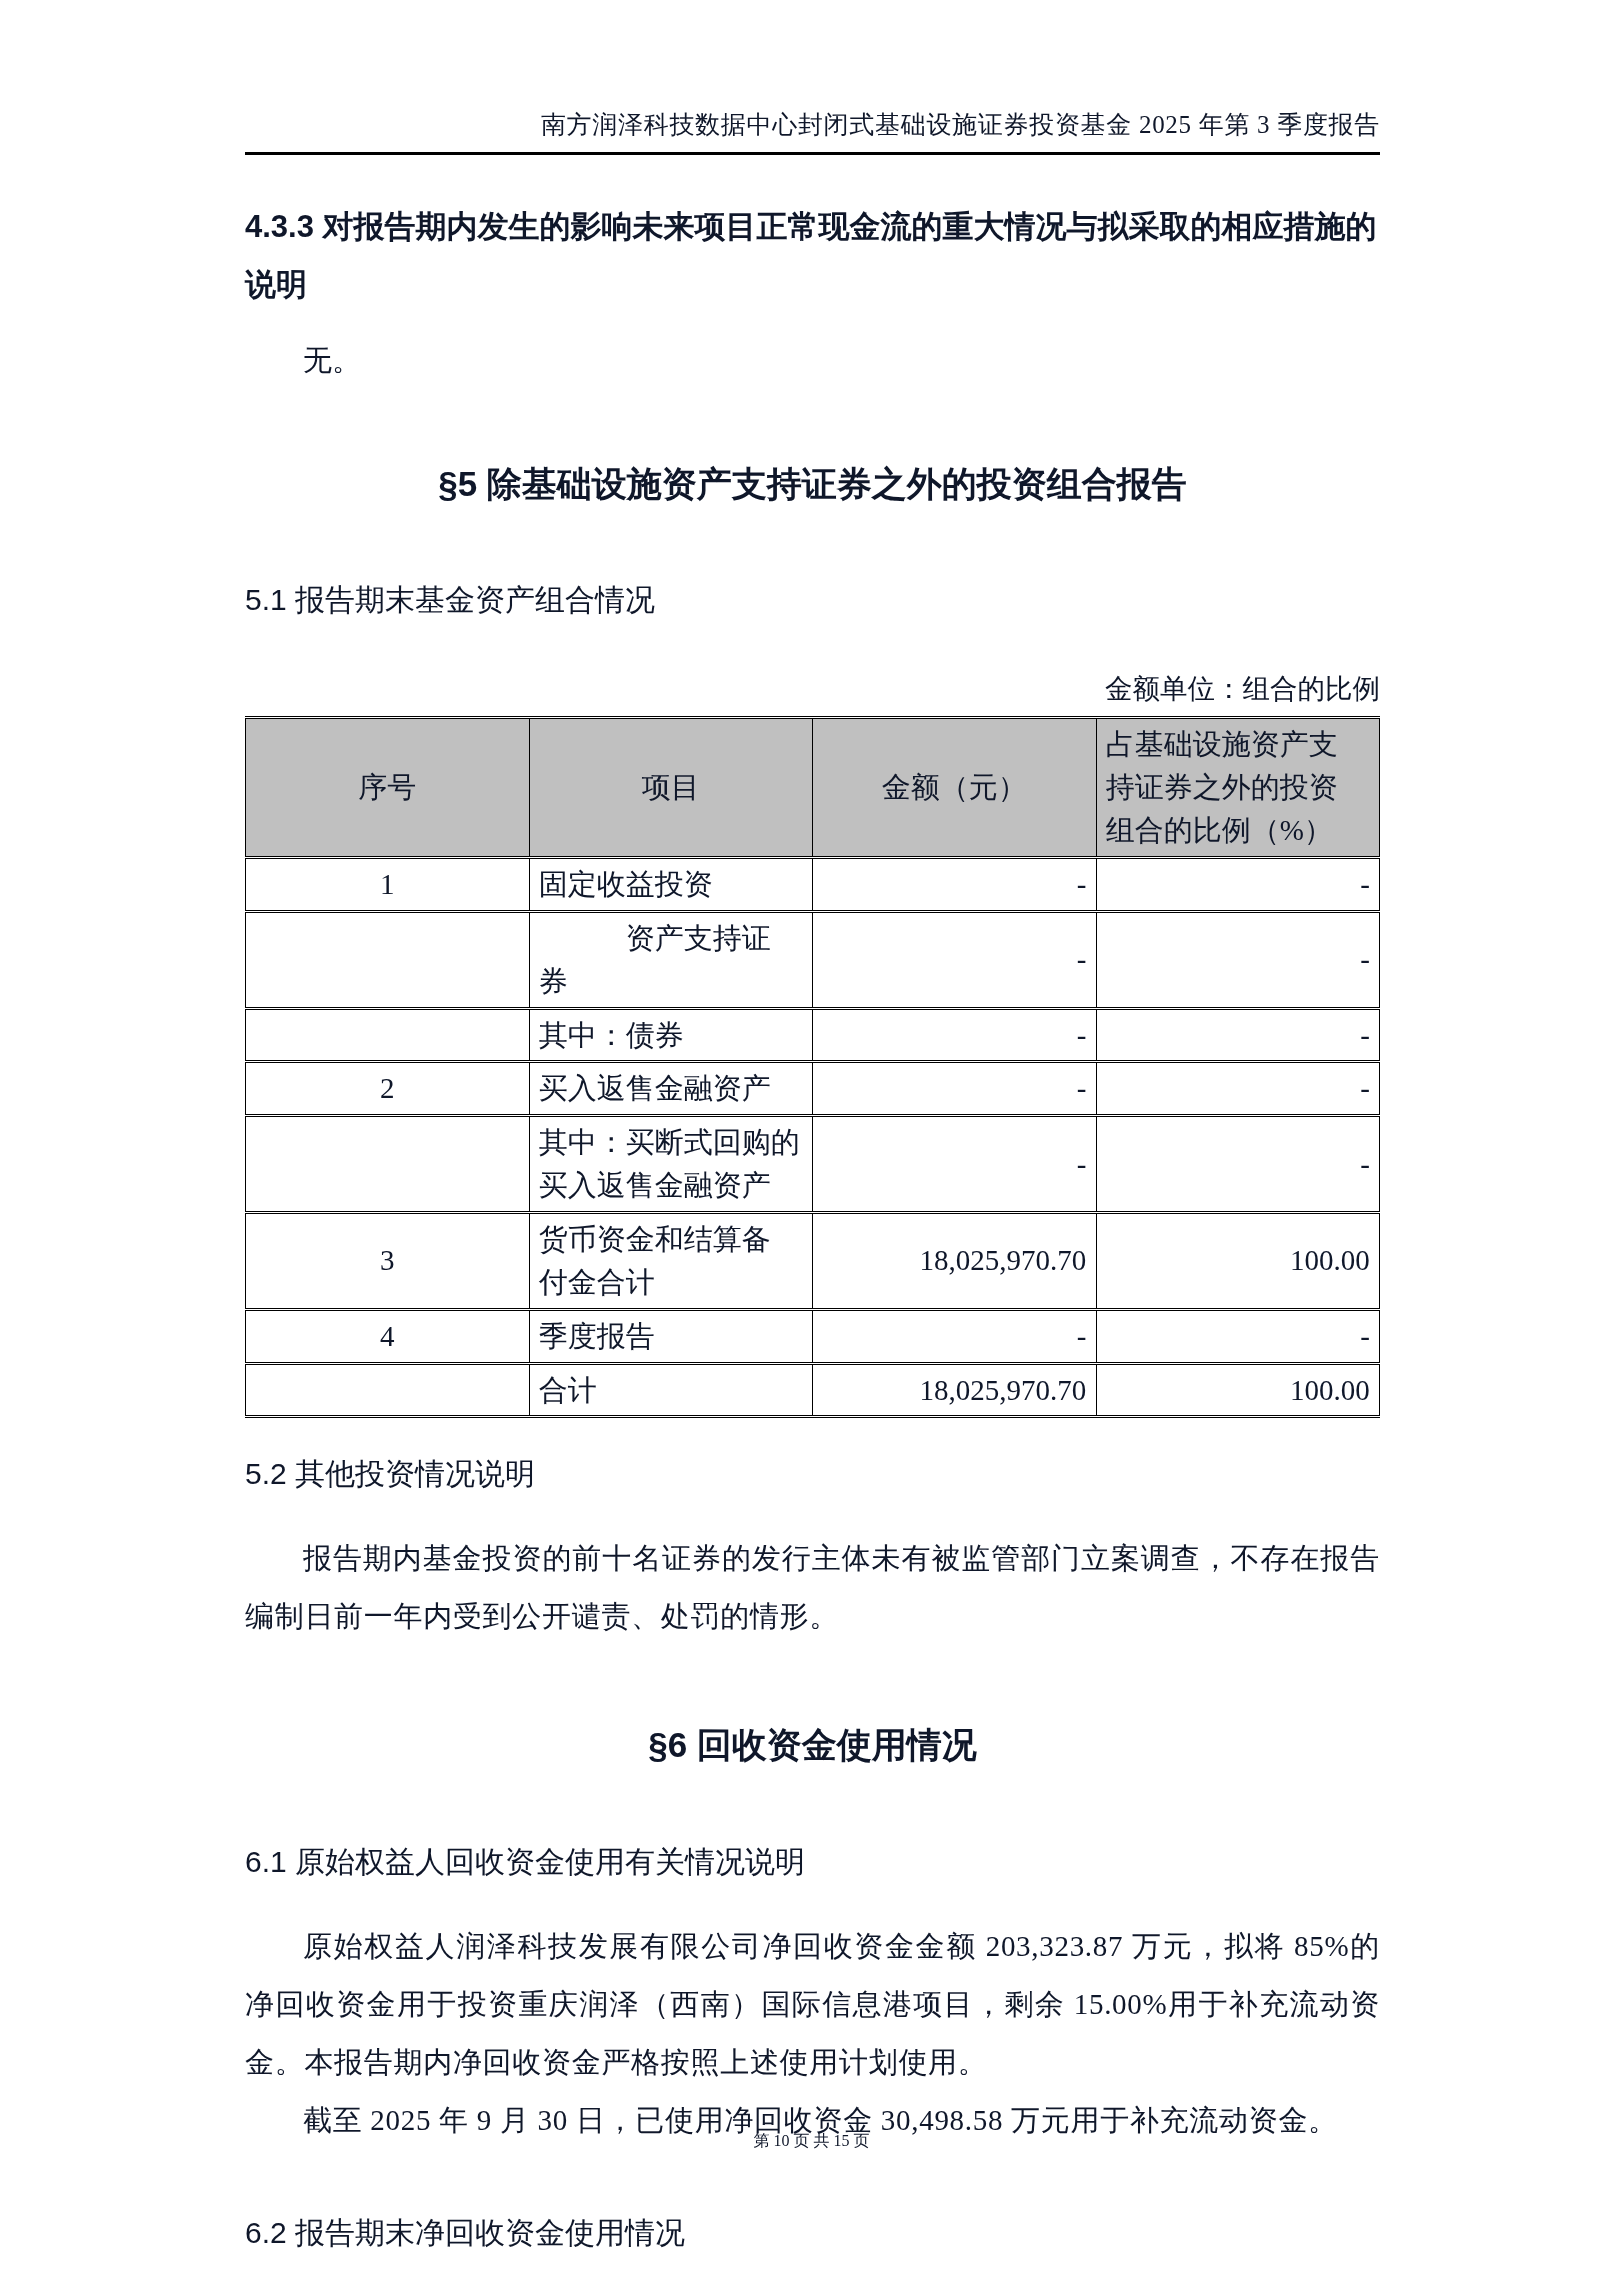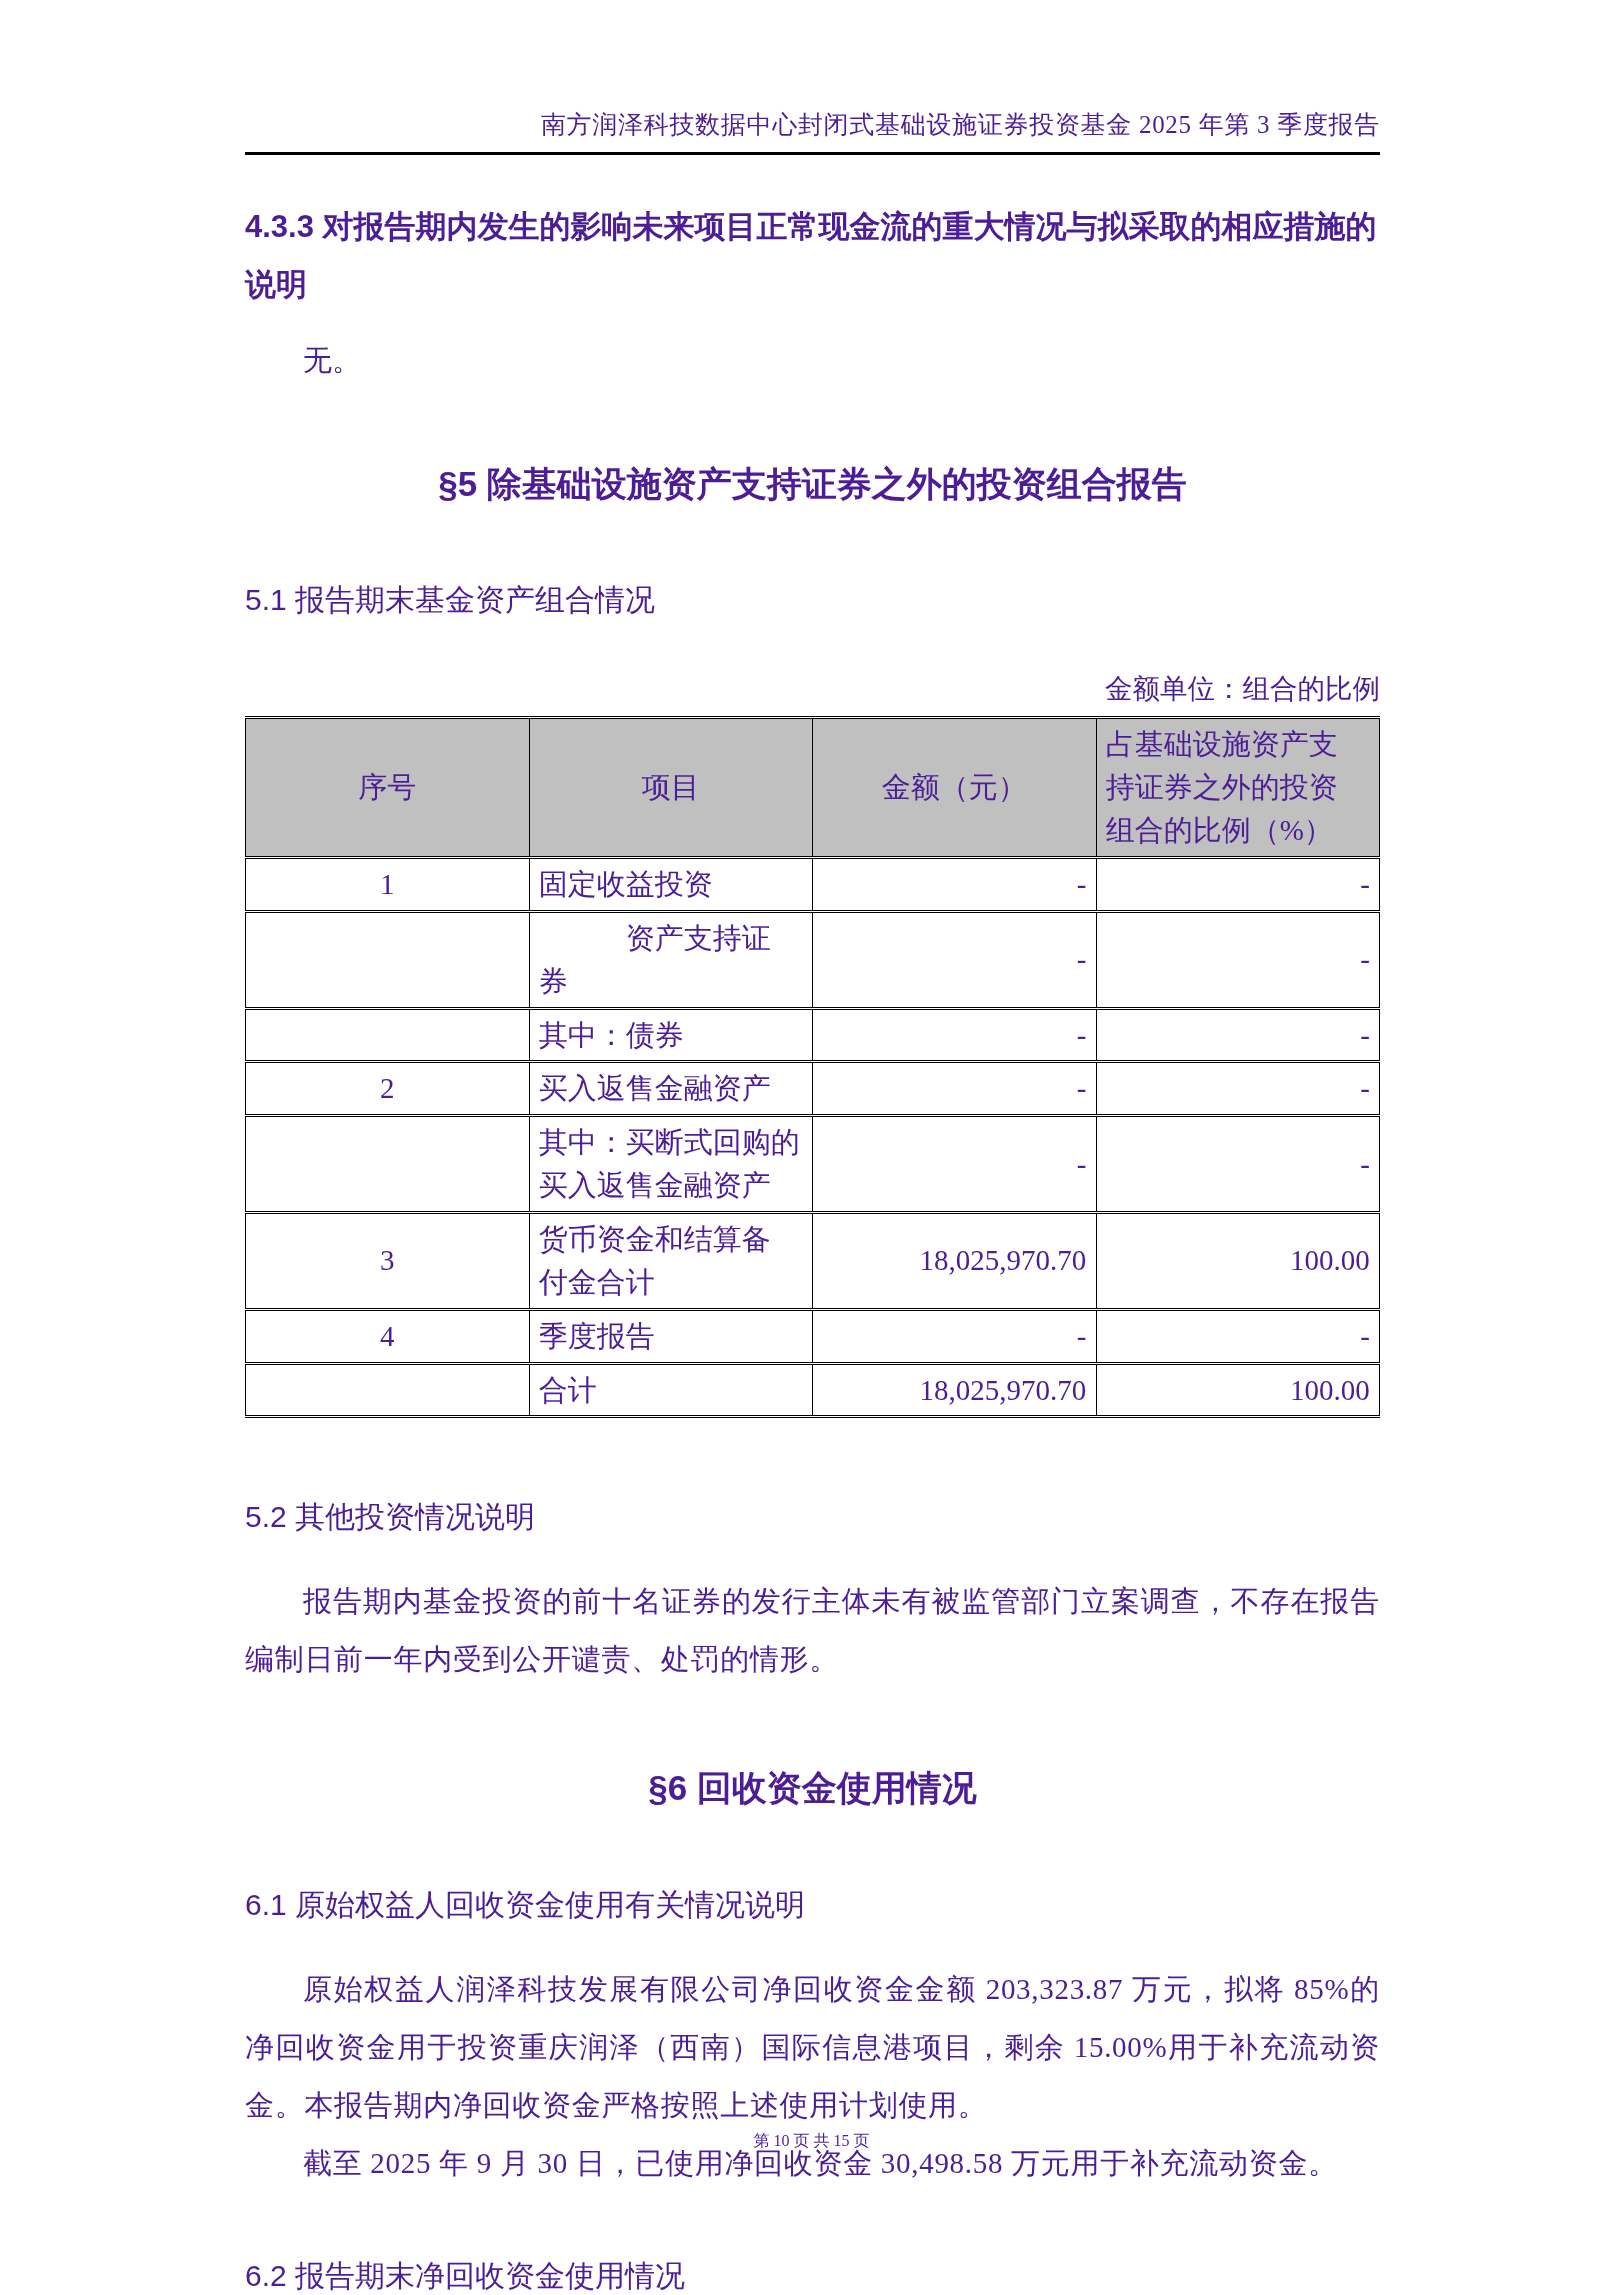--- a/index.html
+++ b/index.html
@@ -1,17 +1,17 @@
 <!DOCTYPE html>
 <html lang="zh" style="font-size:10.5px"><head>
 <meta charset="utf-8">
 <style>
   html,body{margin:0;padding:0;background:#e8e8e8;}
   .page{
-    width:1623px;height:2295px;background:#ffffff;color:#4c1d95;
+    width:1623px;height:2295px;background:#ffffff;color:#0f172a;
     box-sizing:border-box;position:relative;
     padding:108px 243px 0 245px;
     font-family:"Liberation Serif","DejaVu Serif",serif;
     font-size:29px;
   }
   
   .doc-header{
     text-align:right;font-size:25px;letter-spacing:0.7px;
     padding-bottom:10.5px;
   }
@@ -148,21 +148,21 @@
       </tr>
       <tr>
         <td class="c-no"></td>
         <td class="c-item">合计</td>
         <td class="c-amount">18,025,970.70</td>
         <td class="c-pct">100.00</td>
       </tr>
     </tbody>
   </table>
 
-  <div class="h-sub2" style="margin-top:78px;">5.2 其他投资情况说明</div>
+  <div class="h-sub2" style="margin-top:35px;">5.2 其他投资情况说明</div>
   <div class="para">报告期内基金投资的前十名证券的发行主体未有被监管部门立案调查，不存在报告编制日前一年内受到公开谴责、处罚的情形。</div>
 
   <div class="h-section">§6 回收资金使用情况</div>
 
   <div class="h-sub2">6.1 原始权益人回收资金使用有关情况说明</div>
   <div class="para">原始权益人润泽科技发展有限公司净回收资金金额 203,323.87 万元，拟将 85%的净回收资金用于投资重庆润泽（西南）国际信息港项目，剩余 15.00%用于补充流动资金。本报告期内净回收资金严格按照上述使用计划使用。</div>
   <div class="para cont">截至 2025 年 9 月 30 日，已使用净回收资金 30,498.58 万元用于补充流动资金。</div>
 
   <div class="h-sub2" style="margin-top:63px;">6.2 报告期末净回收资金使用情况</div>
 

